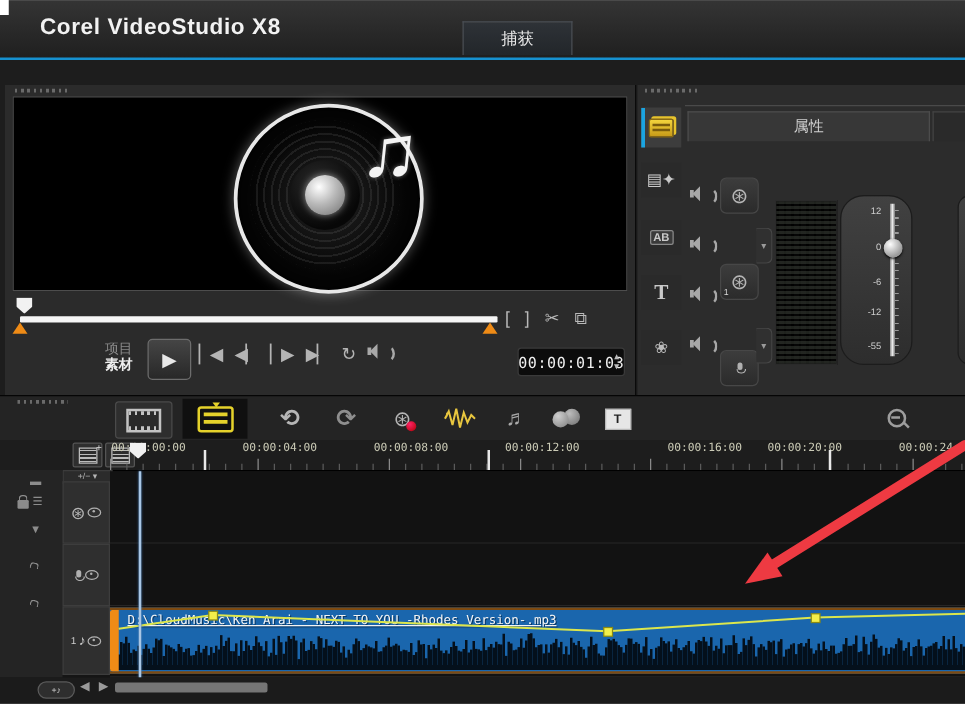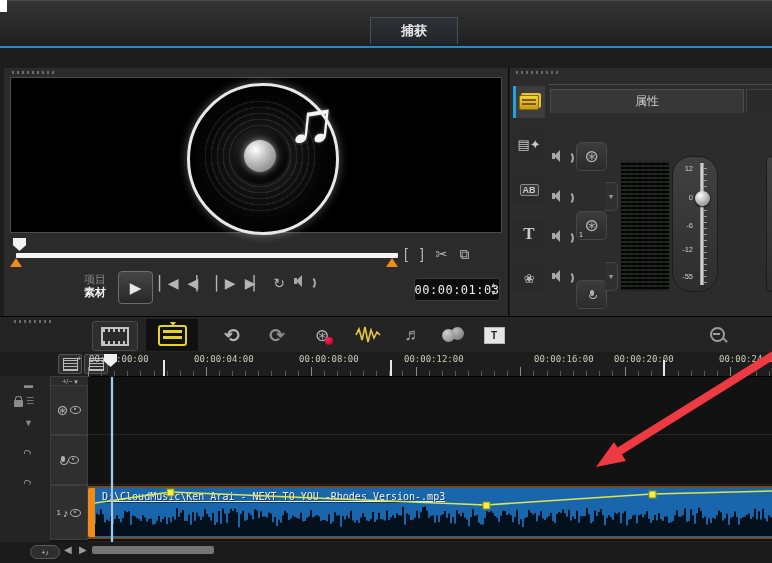--- a/index.html
+++ b/index.html
@@ -4,21 +4,21 @@
 <style>
   html,body{margin:0;padding:0;background:#fff;}
   #app{position:relative;width:772px;height:563px;background:#1d1d1d;overflow:hidden;
        font-family:"Liberation Sans","DejaVu Sans",sans-serif;color:#ddd;}
   .abs{position:absolute;}
   
   .titlebar{left:0;top:0;width:772px;height:46px;background:linear-gradient(#343434,#1f1f1f);border-top:1px solid #4a4a4a;}
   .white-corner{left:0;top:0;width:7px;height:12px;background:#fff;}
   .app-title{left:32px;top:11px;font-size:18px;color:#f2f2f2;letter-spacing:.5px;font-weight:600;}
   .tab{top:17px;width:88px;height:27px;display:flex;align-items:center;justify-content:center;
-       font-size:13px;font-weight:700;color:#e8e8e8;background:linear-gradient(#2e3237,#22262a);
+       font-size:13px;font-weight:400;color:#e8e8e8;background:linear-gradient(#2e3237,#22262a);
        border:1px solid #4a4f55;border-bottom:none;box-sizing:border-box;}
   .tab.active{background:linear-gradient(#2fb1ea,#1287c6);border-color:#1287c6;}
   .blue-line{left:0;top:46px;width:772px;height:2px;background:#1691d0;}
   
   .menubar{left:0;top:48px;width:772px;height:20px;background:#191919;display:flex;align-items:center;}
   .menu-item{margin-left:20px;font-size:12px;color:#e0e0e0;}
   .menu-item:first-child{margin-left:20px;}
   .panel{background:#2b2b2b;}
   .dots{height:3px;background:repeating-linear-gradient(90deg,#6a6a6a 0 2px,transparent 2px 5px);}
   
@@ -79,21 +79,21 @@
   .trk-dd{width:12px;height:27px;border:1px solid #474747;border-left:none;border-radius:0 5px 5px 0;
      background:#303030;display:flex;align-items:center;justify-content:center;color:#9a9a9a;font-size:8px;}
   .num1{position:absolute;left:2px;bottom:1px;font-size:7px;color:#d8d8d8;}
   .stereo-btn{left:110px;top:70px;width:134px;height:16px;background:linear-gradient(#4c4c4c,#323232);
      border:1px solid #5c5c5c;border-radius:3px;display:flex;align-items:center;justify-content:center;
      font-size:11px;color:#dcdcdc;}
   .led{left:110px;top:92px;width:48px;height:130px;background:#060606;border:1px solid #2a2a2a;
      background-image:repeating-linear-gradient(0deg,rgba(110,120,105,.28) 0 2px,rgba(0,0,0,0) 2px 4px),
                       repeating-linear-gradient(90deg,rgba(0,0,0,.9) 0 2px,rgba(0,0,0,0) 2px 6px);}
   .slider-pane{top:88px;width:44px;height:134px;border:1px solid #1c1c1c;border-radius:19px;
-     background:linear-gradient(#414141,#2d2d2d);}
+     background:linear-gradient(#414141,#2d2d2d);padding-left:12px;}
   .sl-ticks{position:absolute;right:10px;top:8px;bottom:8px;width:7px;
      background:repeating-linear-gradient(0deg,#9a9a9a 0 1px,transparent 1px 6px);}
   .sl-track{position:absolute;right:13px;top:6px;bottom:6px;width:4px;background:linear-gradient(90deg,#888,#e9e9e9,#777);}
   .sl-track.blue{background:linear-gradient(90deg,#4a7ba6,#9cc8ef,#3f6f9c);}
   .sl-thumb{position:absolute;right:7px;top:34px;width:15px;height:15px;border-radius:50%;
      background:radial-gradient(circle at 35% 30%,#fdfdfd,#9a9a9a 70%);box-shadow:0 1px 2px #000;}
   .sl-lab{position:absolute;font-size:7.5px;color:#cfcfcf;right:24px;text-align:right;width:18px;}
   
   .toolbar{left:0;top:316px;width:772px;height:36px;background:#242424;border-top:1px solid #050505;}
   .tb-btn{top:4px;height:28px;display:flex;align-items:center;justify-content:center;color:#b5b5b5;}
@@ -161,20 +161,21 @@
   svg{display:block;}
   .overlay{left:0;top:0;width:772px;height:563px;pointer-events:none;}
 </style>
 </head>
 <body>
 
 <div id="app">
 
   <div class="abs titlebar"></div>
   <div class="abs white-corner"></div>
+  <div class="abs app-title">Corel VideoStudio X8</div>
   <div class="abs tab" style="left:370px;">捕获</div>
   <div class="abs blue-line"></div>
 
 
   <div class="abs preview-panel panel">
     <div class="abs dots" style="left:8px;top:3px;width:44px;"></div>
     <div class="abs video-area">
       <div class="abs spk-outer">
         <div class="abs spk-grooves"></div>
         <div class="abs spk-cone"></div>

